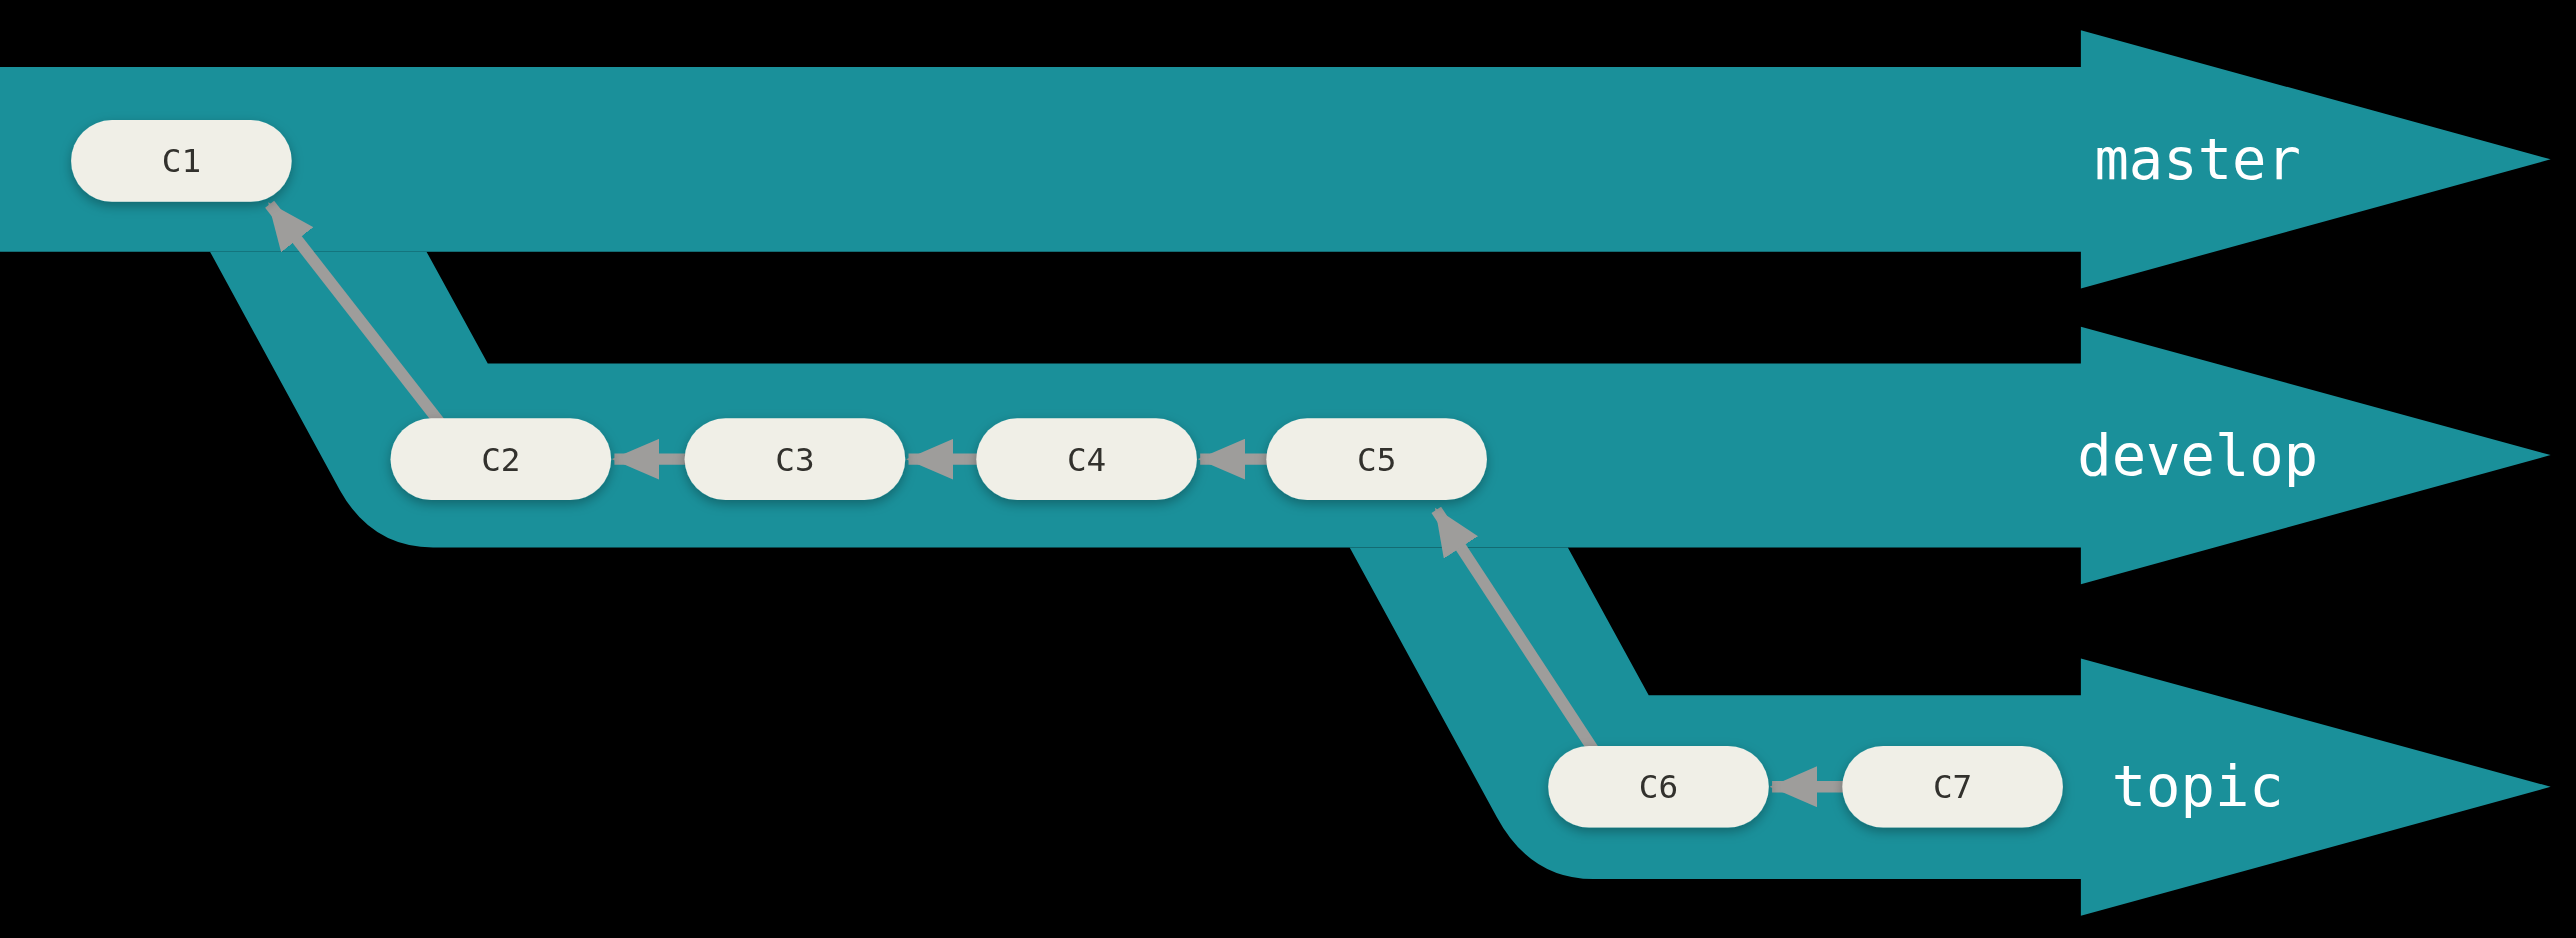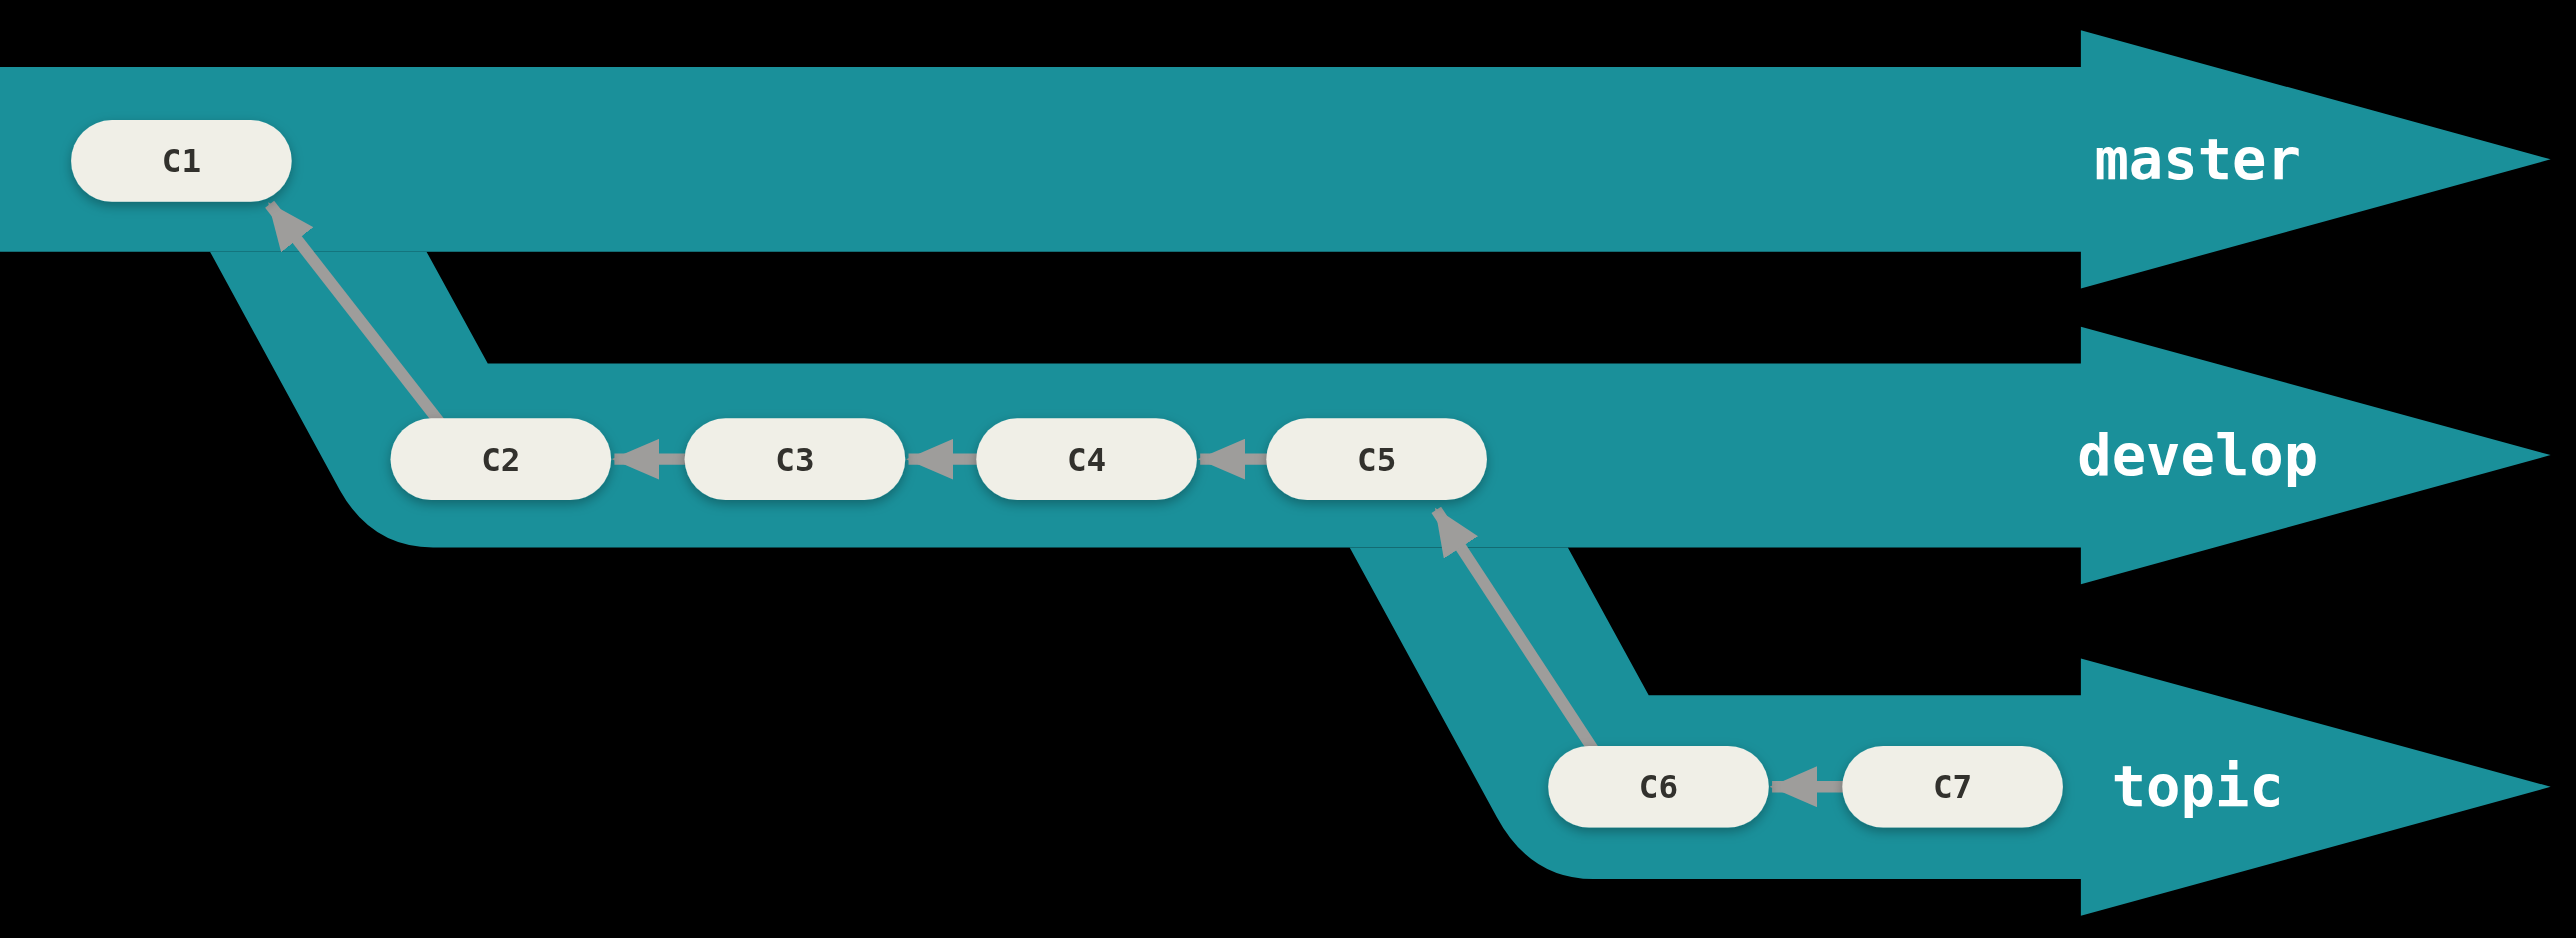--- a/index.html
+++ b/index.html
@@ -3,21 +3,20 @@
 <meta charset="utf-8">
 <style>
   html, body {
     margin: 0;
     padding: 0;
     background: #000000;
   }
   .stage {
     width: 100%;
     background: #fde047;
-    font-weight: bold;
   }
   .stage svg {
     display: block;
     width: 100%;
     height: auto;
     background: #000000;
   }
   text {
     user-select: none;
   }

